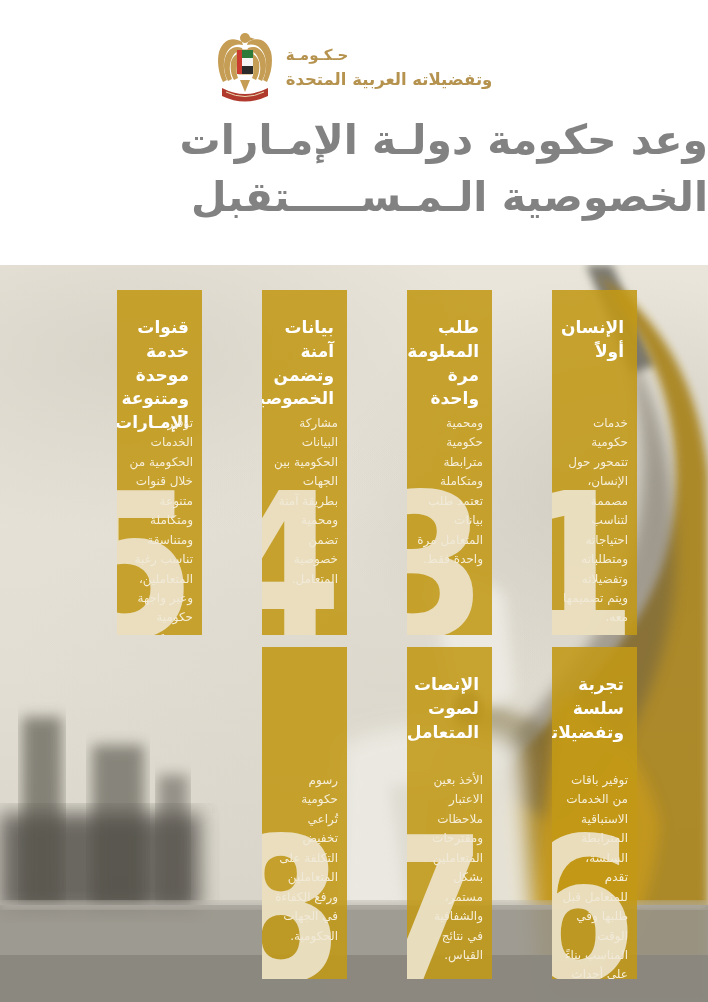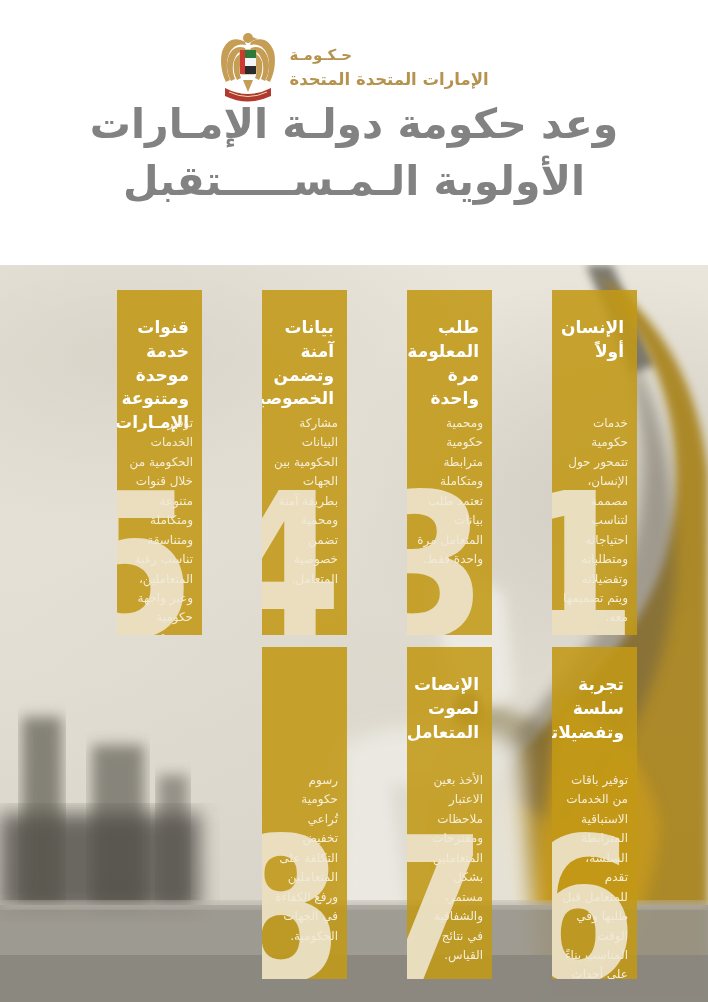--- a/index.html
+++ b/index.html
@@ -6,21 +6,21 @@
   body{background:#ffffff;font-family:"DejaVu Sans",sans-serif;}
   .poster{position:relative;width:708px;height:1002px;margin:0 auto;background:#ffffff;overflow:hidden;direction:rtl;}
 
   
   .logo{position:absolute;top:28px;left:0;right:0;display:flex;direction:ltr;justify-content:center;align-items:center;gap:12px;z-index:3;}
   .logo-text{display:flex;flex-direction:column;align-items:flex-start;color:#b5924e;}
   .logo-line1{font-size:15px;font-weight:bold;letter-spacing:1px;margin-bottom:6px;}
   .logo-line2{font-size:16.5px;font-weight:bold;}
 
   
-  .page-title{position:absolute;top:96px;left:0;right:0;text-align:center;color:#828282;font-weight:bold;z-index:3;line-height:1.38;}
+  .page-title{position:absolute;top:112px;left:0;right:0;color:#828282;font-weight:bold;z-index:3;line-height:1.38;}
   .title-line{font-size:41px;letter-spacing:0px;}
 
   
   .photo{position:absolute;top:265px;left:0;width:708px;height:737px;z-index:1;
     background:
       radial-gradient(520px 260px at 18% 12%, rgba(205,200,188,.55), rgba(205,200,188,0) 70%),
       radial-gradient(420px 300px at 88% 30%, rgba(190,186,176,.5), rgba(190,186,176,0) 70%),
       radial-gradient(500px 320px at 55% 55%, rgba(215,210,198,.45), rgba(215,210,198,0) 75%),
       linear-gradient(#e9e5da 0%, #e2ded3 55%, #d8d4c9 88%, #cfcbc0 100%);
   }
@@ -67,27 +67,27 @@
         <rect x="26" y="22" width="11" height="8" fill="#2d7a3a"></rect>
         <rect x="26" y="30" width="11" height="8" fill="#f5f5f5"></rect>
         <rect x="26" y="38" width="11" height="8" fill="#2b2b2b"></rect>
 
         <path d="M6 60 Q29 72 52 60 L52 68 Q29 79 6 68 Z" fill="#b03a2e"></path>
         <path d="M10 64 Q29 73 48 64" stroke="#e8d9b0" stroke-width="1" fill="none"></path>
       </svg>
     </span>
     <span class="logo-text">
       <span class="logo-line1">حـكـومـة</span>
-      <span class="logo-line2">الإمارات المتحدة المتحدة</span>
+      <span class="logo-line2">وتفضيلاته العربية المتحدة</span>
     </span>
   </div>
 
   <div class="page-title">
     <div class="title-line">وعد حكومة دولـة الإمـارات</div>
-    <div class="title-line">الأولوية الـمـســـــتقبل</div>
+    <div class="title-line">الخصوصية الـمـســـــتقبل</div>
   </div>
 
   <div class="photo">
     <svg width="708" height="737" viewBox="0 0 708 737">
       <defs>
         <filter id="b4">
             <feGaussianBlur stdDeviation="4"></feGaussianBlur>
           </filter>
         <filter id="b7">
             <feGaussianBlur stdDeviation="7"></feGaussianBlur>

